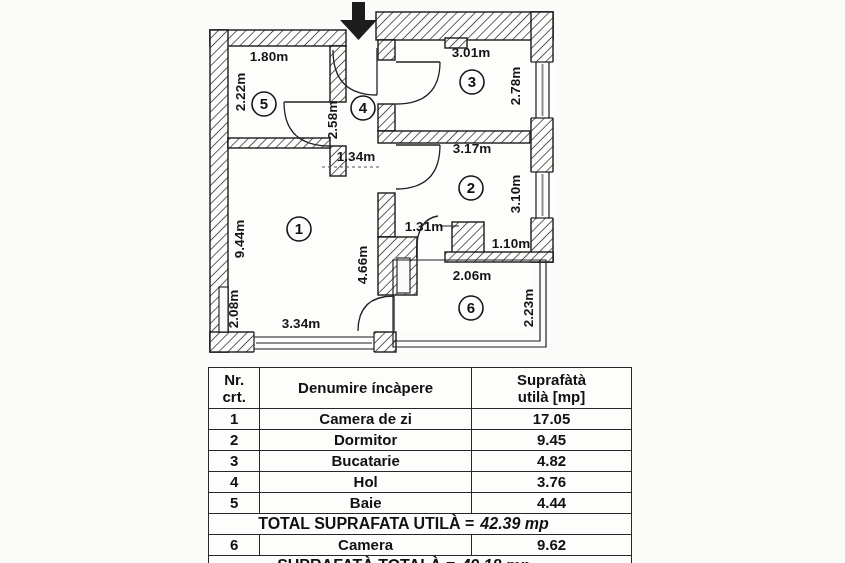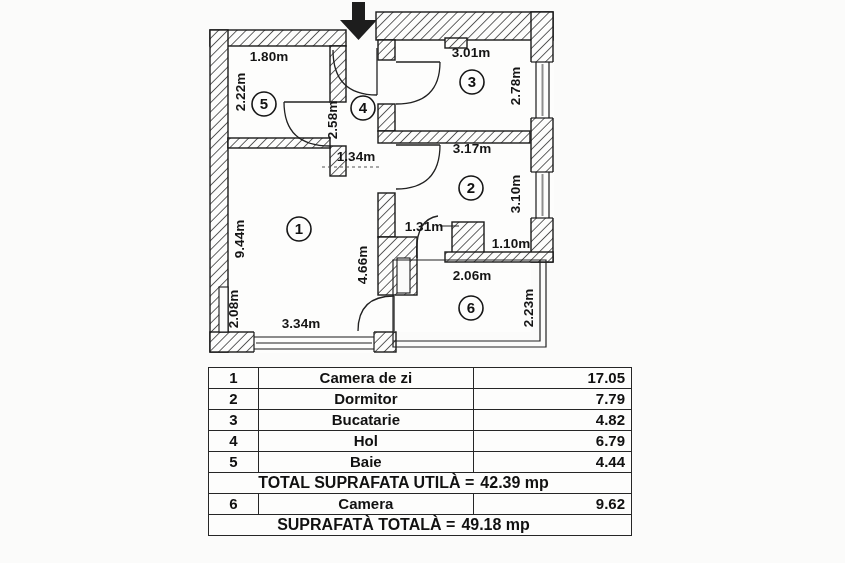--- a/index.html
+++ b/index.html
@@ -22,24 +22,24 @@
     border-collapse:collapse;background:#fdfdfc;
     color:#111;
   }
   .area-table td,.area-table th{
     border:1.6px solid #262626;padding:0 6px;height:20px;
     font-size:15px;font-weight:600;line-height:1.15;
   }
   .area-table th{height:40px;font-weight:700;text-align:center;vertical-align:middle;}
   .cell-nr{text-align:center;width:41px;}
   .cell-name{text-align:center;width:222px;padding-left:14px;}
-  .cell-area{text-align:right;width:161px;}
+  .cell-area{text-align:center;width:161px;}
   .total-row td{text-align:center;font-size:16px;padding-right:55px;}
   .total-label{font-weight:600;margin-right:6px;margin-left:16px;}
-  .total-value{font-weight:700;}
+  .total-value{font-weight:700;font-style:italic;}
 </style>
 </head>
 <body>
 
 <div class="screen">
 
   <svg class="plan-svg" width="845" height="362" viewBox="0 0 845 362">
     <defs>
       <pattern id="hatch" width="6.5" height="6.5" patternUnits="userSpaceOnUse" patternTransform="rotate(45)">
         <rect width="6.5" height="6.5" fill="#fdfdfc"></rect>
@@ -185,39 +185,50 @@
     </g>
   </svg>
 
   <table class="area-table">
     <colgroup>
         <col style="width:41px">
         <col style="width:222px">
         <col style="width:161px">
       </colgroup>
     <tbody>
+        <tr>
+      <th>
+        <div>Nr.</div>
+        <div>crt.</div>
+      </th>
+      <th>Denumire íncàpere</th>
+      <th>
+        <div>Suprafàtà</div>
+        <div>utilà [mp]</div>
+      </th>
+    </tr>
     <tr>
       <td class="cell-nr">1</td>
       <td class="cell-name">Camera de zi</td>
       <td class="cell-area">17.05</td>
     </tr>
     <tr>
       <td class="cell-nr">2</td>
       <td class="cell-name">Dormitor</td>
-      <td class="cell-area">7.79</td>
+      <td class="cell-area">9.45</td>
     </tr>
     <tr>
       <td class="cell-nr">3</td>
       <td class="cell-name">Bucatarie</td>
       <td class="cell-area">4.82</td>
     </tr>
     <tr>
       <td class="cell-nr">4</td>
       <td class="cell-name">Hol</td>
-      <td class="cell-area">6.79</td>
+      <td class="cell-area">3.76</td>
     </tr>
     <tr>
       <td class="cell-nr">5</td>
       <td class="cell-name">Baie</td>
       <td class="cell-area">4.44</td>
     </tr>
     <tr class="total-row">
       <td colspan="3">
         <span class="total-label">TOTAL SUPRAFATA UTILÀ =</span><span class="total-value">42.39 mp</span>
       </td>

